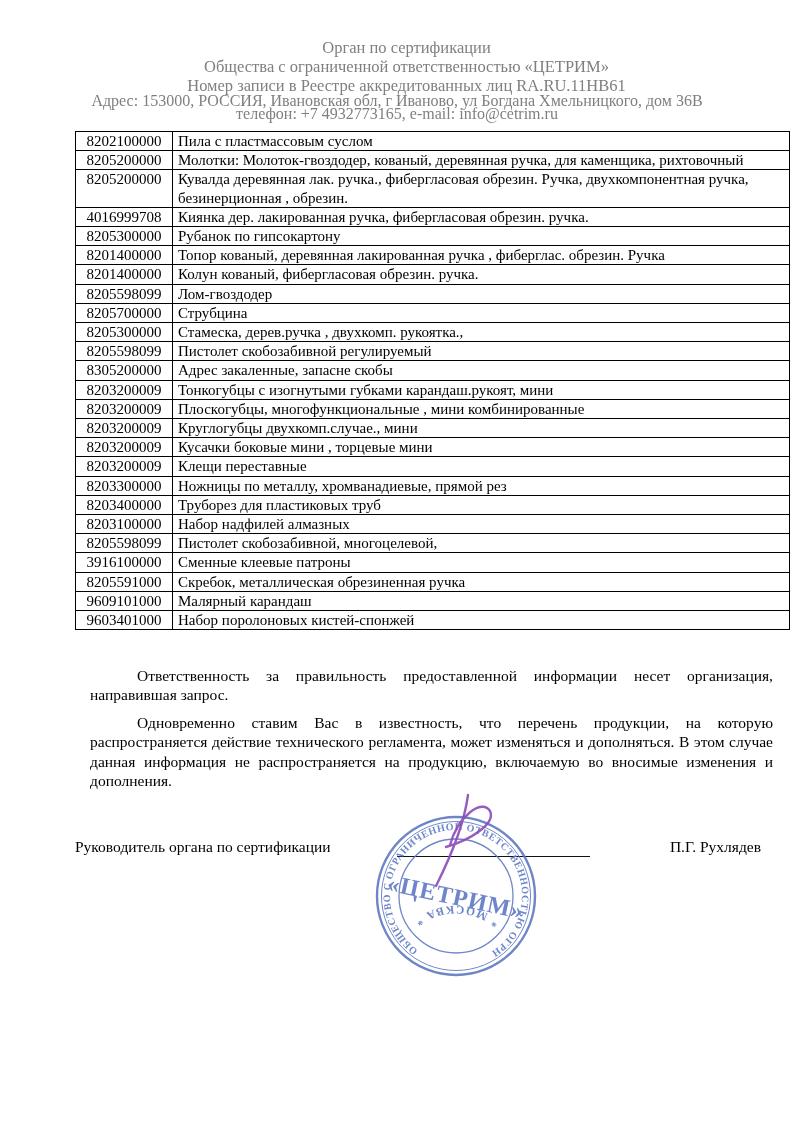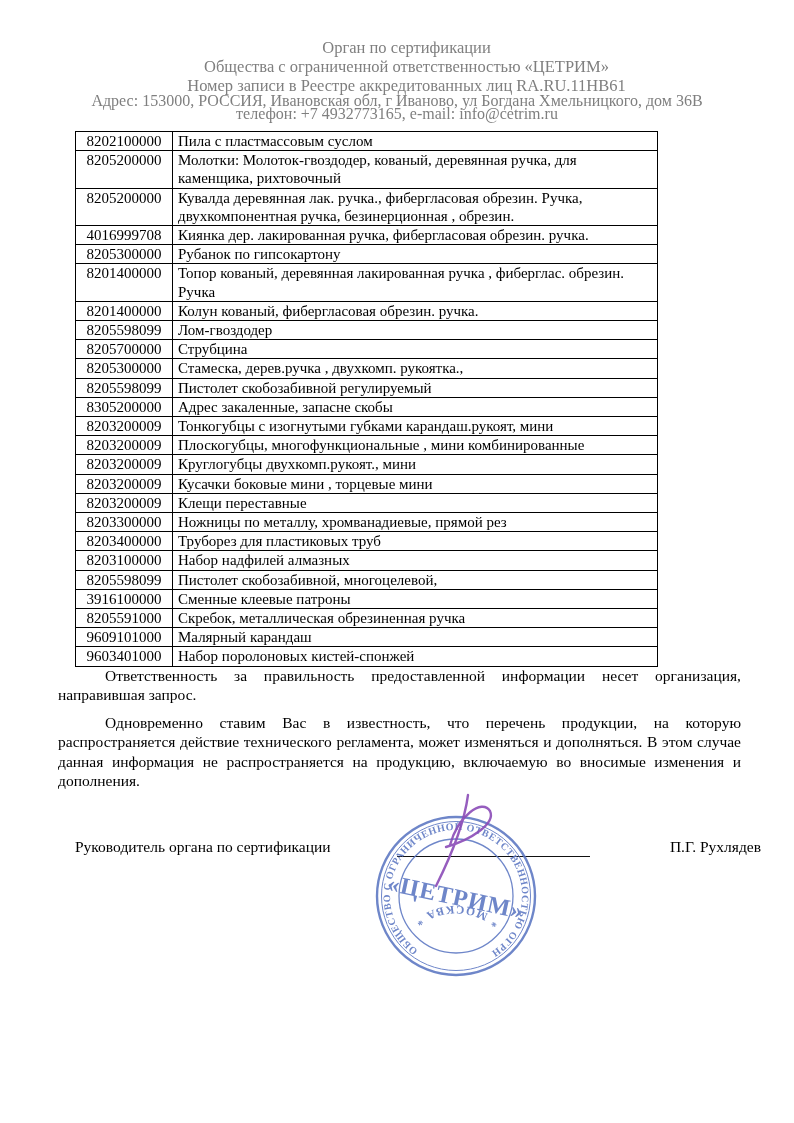--- a/index.html
+++ b/index.html
@@ -10,33 +10,33 @@
     font-family:"Liberation Serif", serif;
     color:#000;
     overflow:hidden;
   }
   
   .header { position:absolute; top:38px; left:0; width:794px; text-align:center; color:#7f7f7f; }
   .header .big   { font-size:16.5px; line-height:19px;margin-left:19px; }
   .header .small { font-size:16px; line-height:12.5px; }
   
   .product-table {
-    position:absolute; top:131px; left:75px; width:583px;
+    position:absolute; top:131px; left:75px; width:715px;
     border-collapse:collapse; table-layout:fixed;
   }
   .product-table td {
     border:1px solid #000;
     font-size:15px; line-height:18.2px;
     padding:0 5px; vertical-align:top;
     overflow:hidden;
   }
   .product-table td.code { width:92px; text-align:center; padding:0 2px; }
   
   .para {
-    position:absolute; left:58px; width:683px;
+    position:absolute; left:90px; width:683px;
     font-size:15.5px; line-height:19.3px;
     text-align:justify; text-indent:47px;
   }
   .para1 { top:666px; }
   .para2 { top:713px; }
   
   .role-label { position:absolute; left:75px; top:838px; font-size:15.5px; }
   .sig-name   { position:absolute; right:33px; top:838px; font-size:15.5px; }
   .sig-line   { position:absolute; left:397px; top:856px; width:193px; border-top:1.6px solid #111; }
   .stamp-svg  { position:absolute; left:361px; top:801px; width:190px; height:190px; opacity:.88; }
@@ -108,21 +108,21 @@
         <tr>
           <td class="code">8203200009</td>
           <td>Тонкогубцы с изогнутыми губками карандаш.рукоят, мини</td>
         </tr>
         <tr>
           <td class="code">8203200009</td>
           <td>Плоскогубцы, многофункциональные ,  мини комбинированные</td>
         </tr>
         <tr>
           <td class="code">8203200009</td>
-          <td>Круглогубцы  двухкомп.рукоят., мини</td>
+          <td>Круглогубцы  двухкомп.случае., мини</td>
         </tr>
         <tr>
           <td class="code">8203200009</td>
           <td>Кусачки боковые мини , торцевые мини</td>
         </tr>
         <tr>
           <td class="code">8203200009</td>
           <td>Клещи переставные</td>
         </tr>
         <tr>

